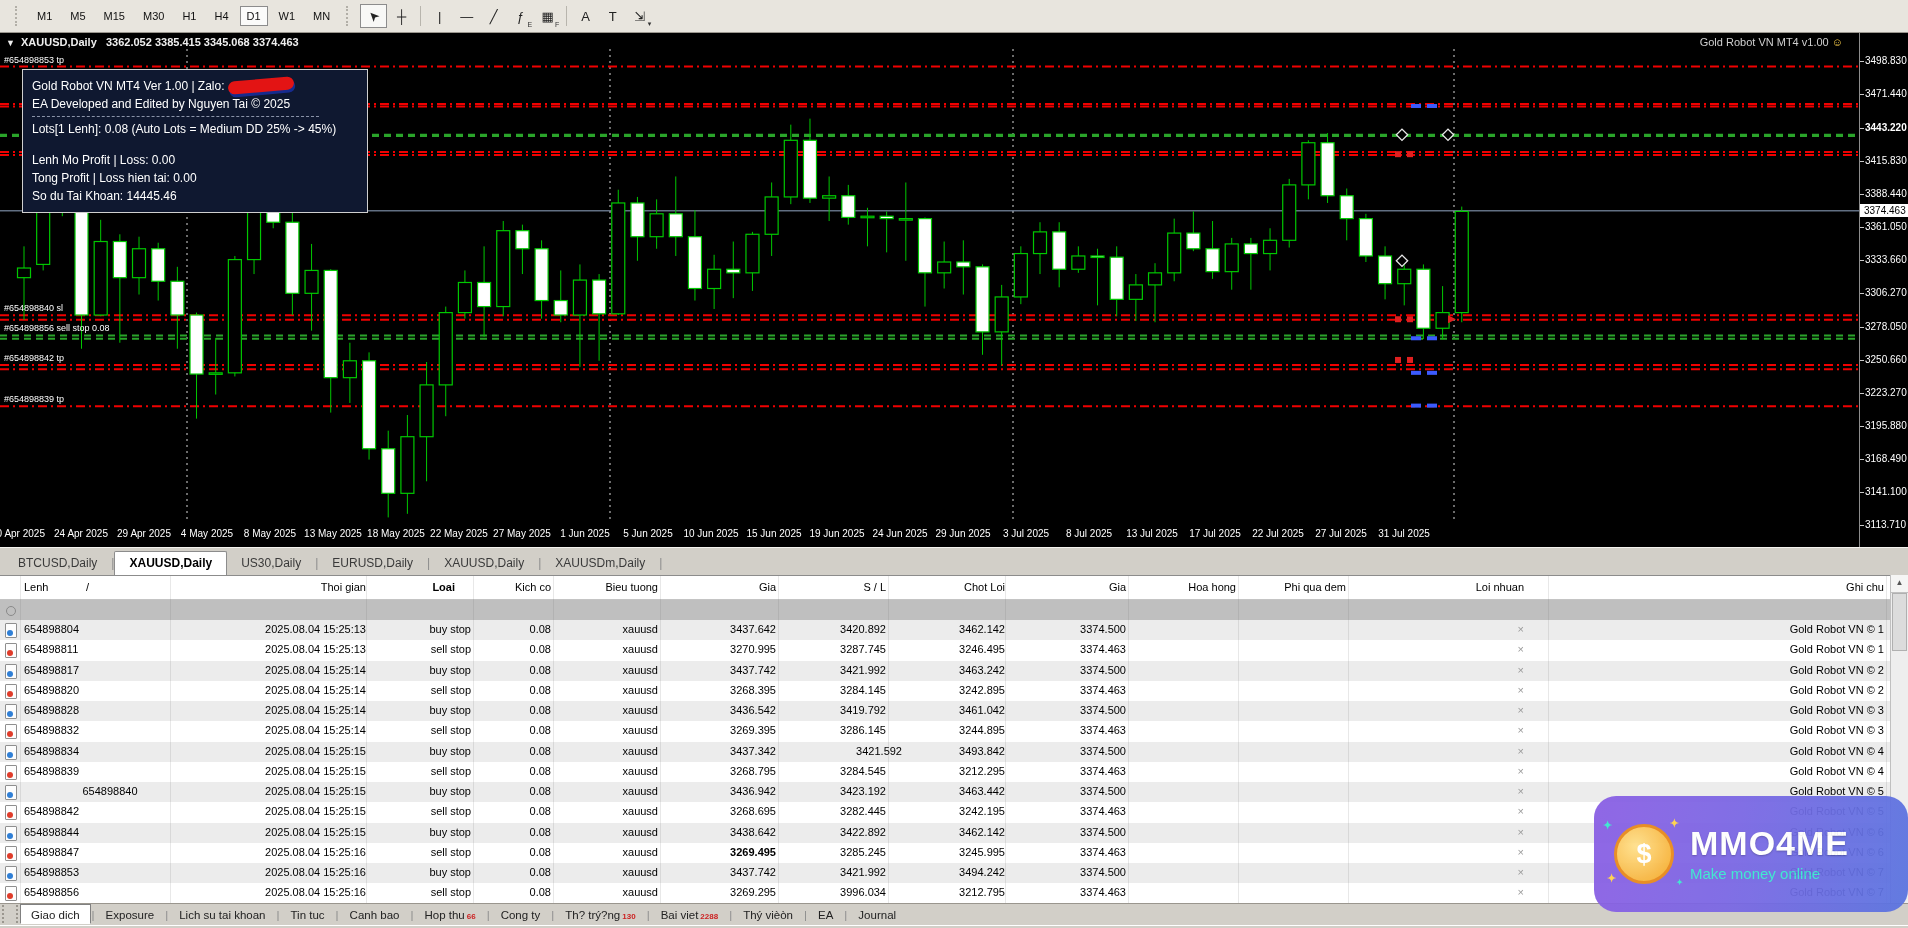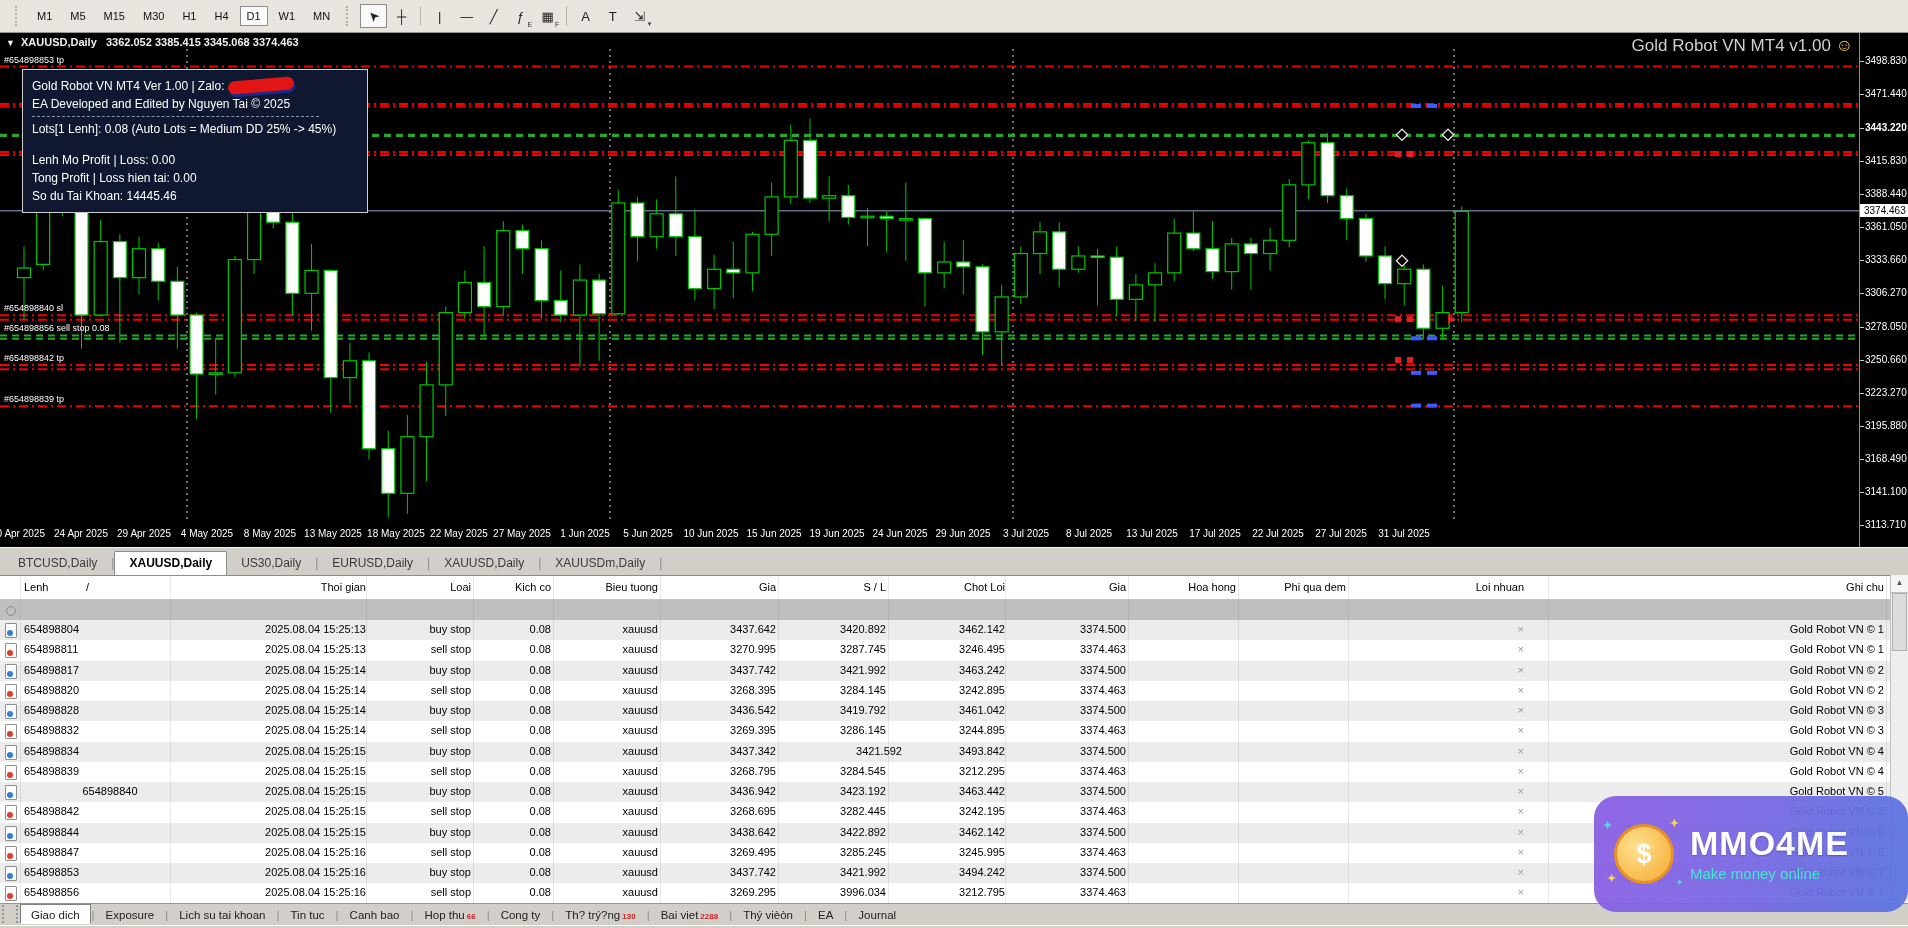--- a/index.html
+++ b/index.html
@@ -14,21 +14,21 @@
   .vsep{width:1px;height:20px;background:#b8b5ad;margin:0 5px}
   .toolbtn{width:25px;height:22px;display:flex;align-items:center;justify-content:center;
            font-size:13px;color:#222;position:relative;margin:0 1px}
   .toolbtn.active{border:1px solid #8c8c8c;background:#f8f8f6}
   .toolbtn .sub{position:absolute;right:1px;bottom:-1px;font-size:7px;color:#333}
   
   #chart-area{position:absolute;left:0;top:33px;width:1859px;height:514px;background:#000;overflow:hidden}
   #plot-svg{position:absolute;left:0;top:0}
   #symbol-line{position:absolute;left:6px;top:3px;color:#efefef;font-size:11px;font-weight:bold;z-index:3;white-space:nowrap}
   #symbol-line .tri{font-size:9px;margin-right:3px}
-  #ea-badge{position:absolute;right:6px;top:3px;color:#cfcfcf;font-size:17px;z-index:3;white-space:nowrap}
+  #ea-badge{position:absolute;right:16px;top:3px;color:#cfcfcf;font-size:11px;z-index:3;white-space:nowrap}
   #ea-badge .smile{color:#ffd24a}
   .order-label{position:absolute;color:#fff;font-size:9px;white-space:nowrap;z-index:3}
   .date-label{position:absolute;top:495px;color:#fff;font-size:10px;transform:translateX(-50%);white-space:nowrap}
   #ea-panel{position:absolute;left:22px;top:36px;width:346px;background:#0f1830;border:1px solid #cfcfcf;
             color:#fff;font-size:12px;padding:7px 9px;z-index:4;line-height:1.5;box-sizing:border-box}
   .ea-sep{border-top:1px dashed #8a93a8;margin:3px 0;width:88%}
   .ea-blank{height:13px}
   .redact{display:inline-block;width:66px;height:13px;background:#e31414;border-radius:7px;
           transform:rotate(-5deg);vertical-align:-2px;box-shadow:1px 3px 0 rgba(30,60,220,.55)}
   #trial-banner{position:absolute;left:22px;top:198px;width:346px;background:#0f1830;border:1px solid #cfcfcf;
@@ -434,21 +434,21 @@
     <span class="ctab">XAUUSD,Daily</span>
     <span class="ctab-sep">|</span>
     <span class="ctab">XAUUSDm,Daily</span>
     <span class="ctab-sep">|</span>
   </div>
 
 <div id="terminal">
   <div id="t-header">
       <span class="hcell" style="left: 24px; width: 140px; text-align: left;">Lenh</span>
       <span class="hcell" style="left: 170px; width: 196px; text-align: right;">Thoi gian</span>
-      <span class="hcell" style="left: 366px; width: 105px; text-align: right;">Loai</span>
+      <span class="hcell" style="left: 350px; width: 105px; text-align: right; font-weight: bold;">Loai</span>
       <span class="hcell" style="left: 473px; width: 78px; text-align: right;">Kich co</span>
       <span class="hcell" style="left: 553px; width: 105px; text-align: right;">Bieu tuong</span>
       <span class="hcell" style="left: 660px; width: 116px; text-align: right;">Gia</span>
       <span class="hcell" style="left: 778px; width: 108px; text-align: right;">S / L</span>
       <span class="hcell" style="left: 888px; width: 117px; text-align: right;">Chot Loi</span>
       <span class="hcell" style="left: 1005px; width: 121px; text-align: right;">Gia</span>
       <span class="hcell" style="left: 1128px; width: 108px; text-align: right;">Hoa hong</span>
       <span class="hcell" style="left: 1238px; width: 108px; text-align: right;">Phi qua dem</span>
       <span class="hcell" style="left: 1348px; width: 176px; text-align: right;">Loi nhuan</span>
       <span class="hcell" style="left: 1548px; width: 336px; text-align: right;">Ghi chu</span>
@@ -638,21 +638,21 @@
         <span class="cell" style="left: 1348px; width: 176px; text-align: right;"><span class="closex">×</span></span>
         <span class="cell" style="left: 1548px; width: 336px; text-align: right;">Gold Robot VN © 6</span>
       </div>
       <div class="trow">
         <span class="doc-icon sell"></span>
         <span class="cell" style="left: 24px; width: 140px; text-align: left;">654898847</span>
         <span class="cell" style="left: 170px; width: 196px; text-align: right;">2025.08.04 15:25:16</span>
         <span class="cell" style="left: 366px; width: 105px; text-align: right;">sell stop</span>
         <span class="cell" style="left: 473px; width: 78px; text-align: right;">0.08</span>
         <span class="cell" style="left: 553px; width: 105px; text-align: right;">xauusd</span>
-        <span class="cell" style="left: 660px; width: 116px; text-align: right;">3269.495</span>
+        <span class="cell" style="left: 660px; width: 116px; text-align: right; font-weight: bold;">3269.495</span>
         <span class="cell" style="left: 778px; width: 108px; text-align: right;">3285.245</span>
         <span class="cell" style="left: 888px; width: 117px; text-align: right;">3245.995</span>
         <span class="cell" style="left: 1005px; width: 121px; text-align: right;">3374.463</span>
         <span class="cell" style="left: 1128px; width: 108px; text-align: right;"></span>
         <span class="cell" style="left: 1238px; width: 108px; text-align: right;"></span>
         <span class="cell" style="left: 1348px; width: 176px; text-align: right;"><span class="closex">×</span></span>
         <span class="cell" style="left: 1548px; width: 336px; text-align: right;">Gold Robot VN © 6</span>
       </div>
       <div class="trow odd">
         <span class="doc-icon buy"></span>

